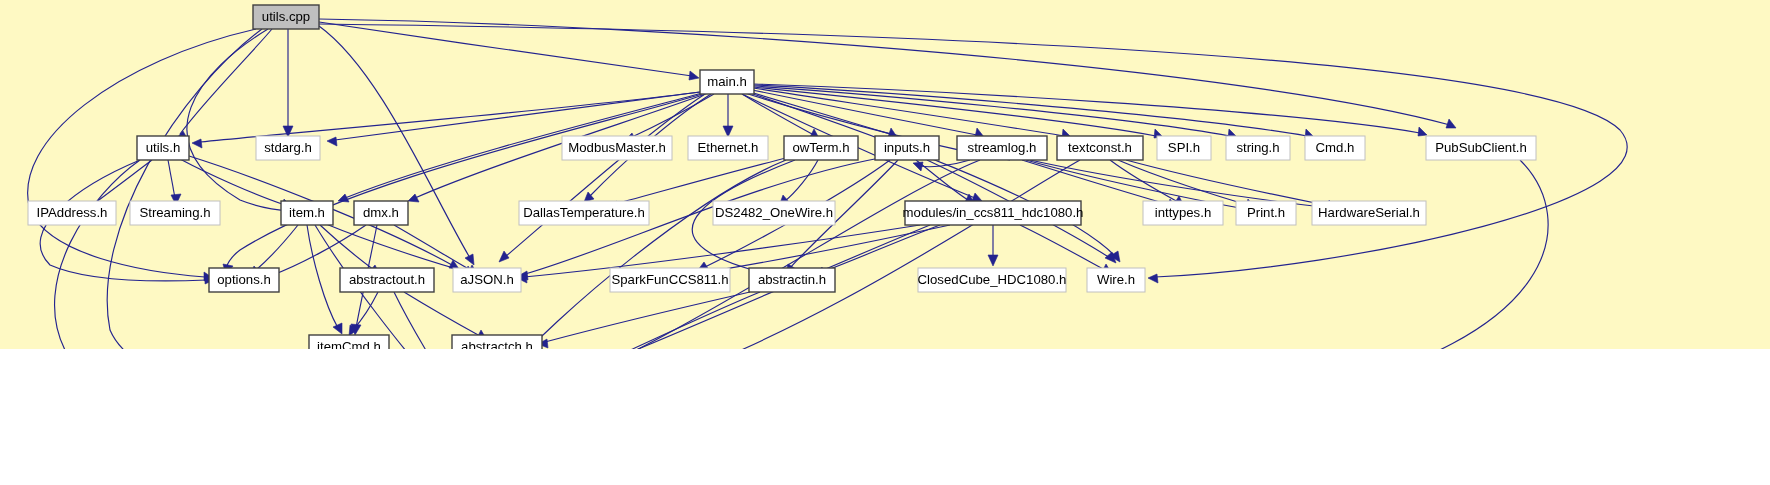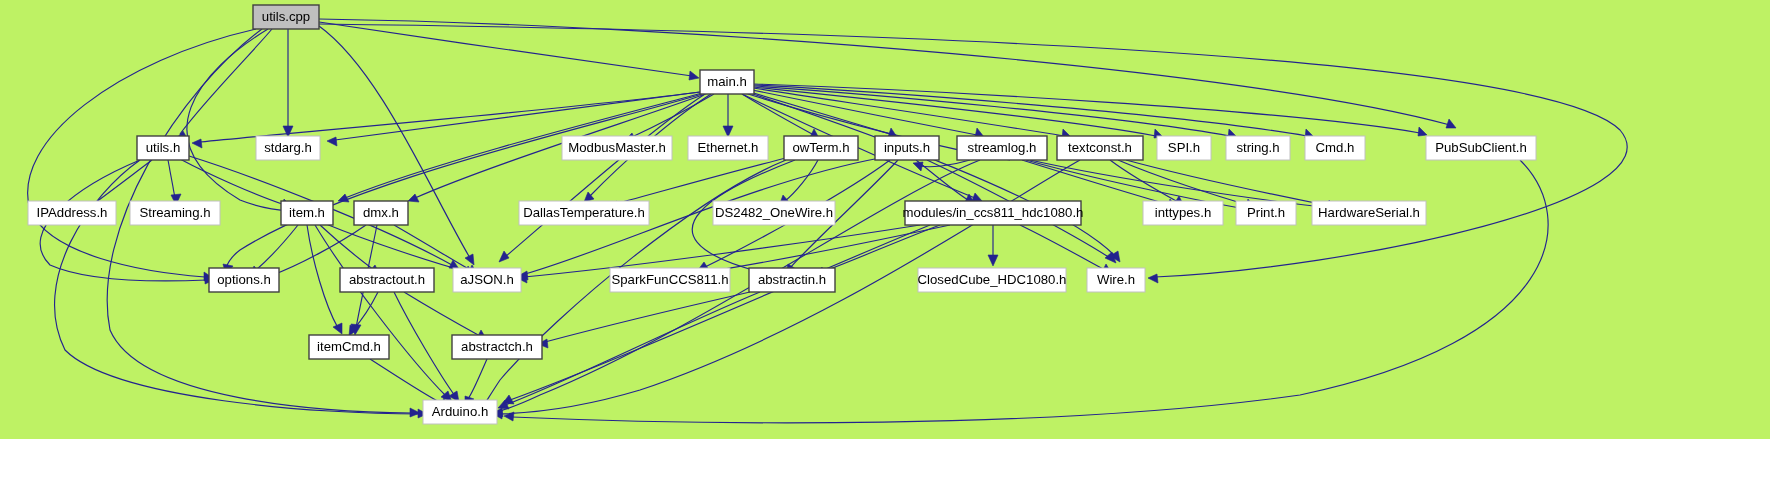--- a/index.html
+++ b/index.html
@@ -6,23 +6,23 @@
     margin: 0;
     padding: 0;
     background: #ffffff;
   }
   body {
     font-family: "Liberation Sans", sans-serif;
   }
   #graph-wrap {
     position: relative;
     width: 1770px;
-    height: 439px;
+    height: 349px;
     overflow: hidden;
-    background: #bef264;
+    background: #fef9c3;
   }
   svg#depgraph {
     display: block;
     width: 1770px;
     height: 485px;
   }
   .node-box {
     fill: #ffffff;
     stroke: #c0c0c0;
     stroke-width: 1;

